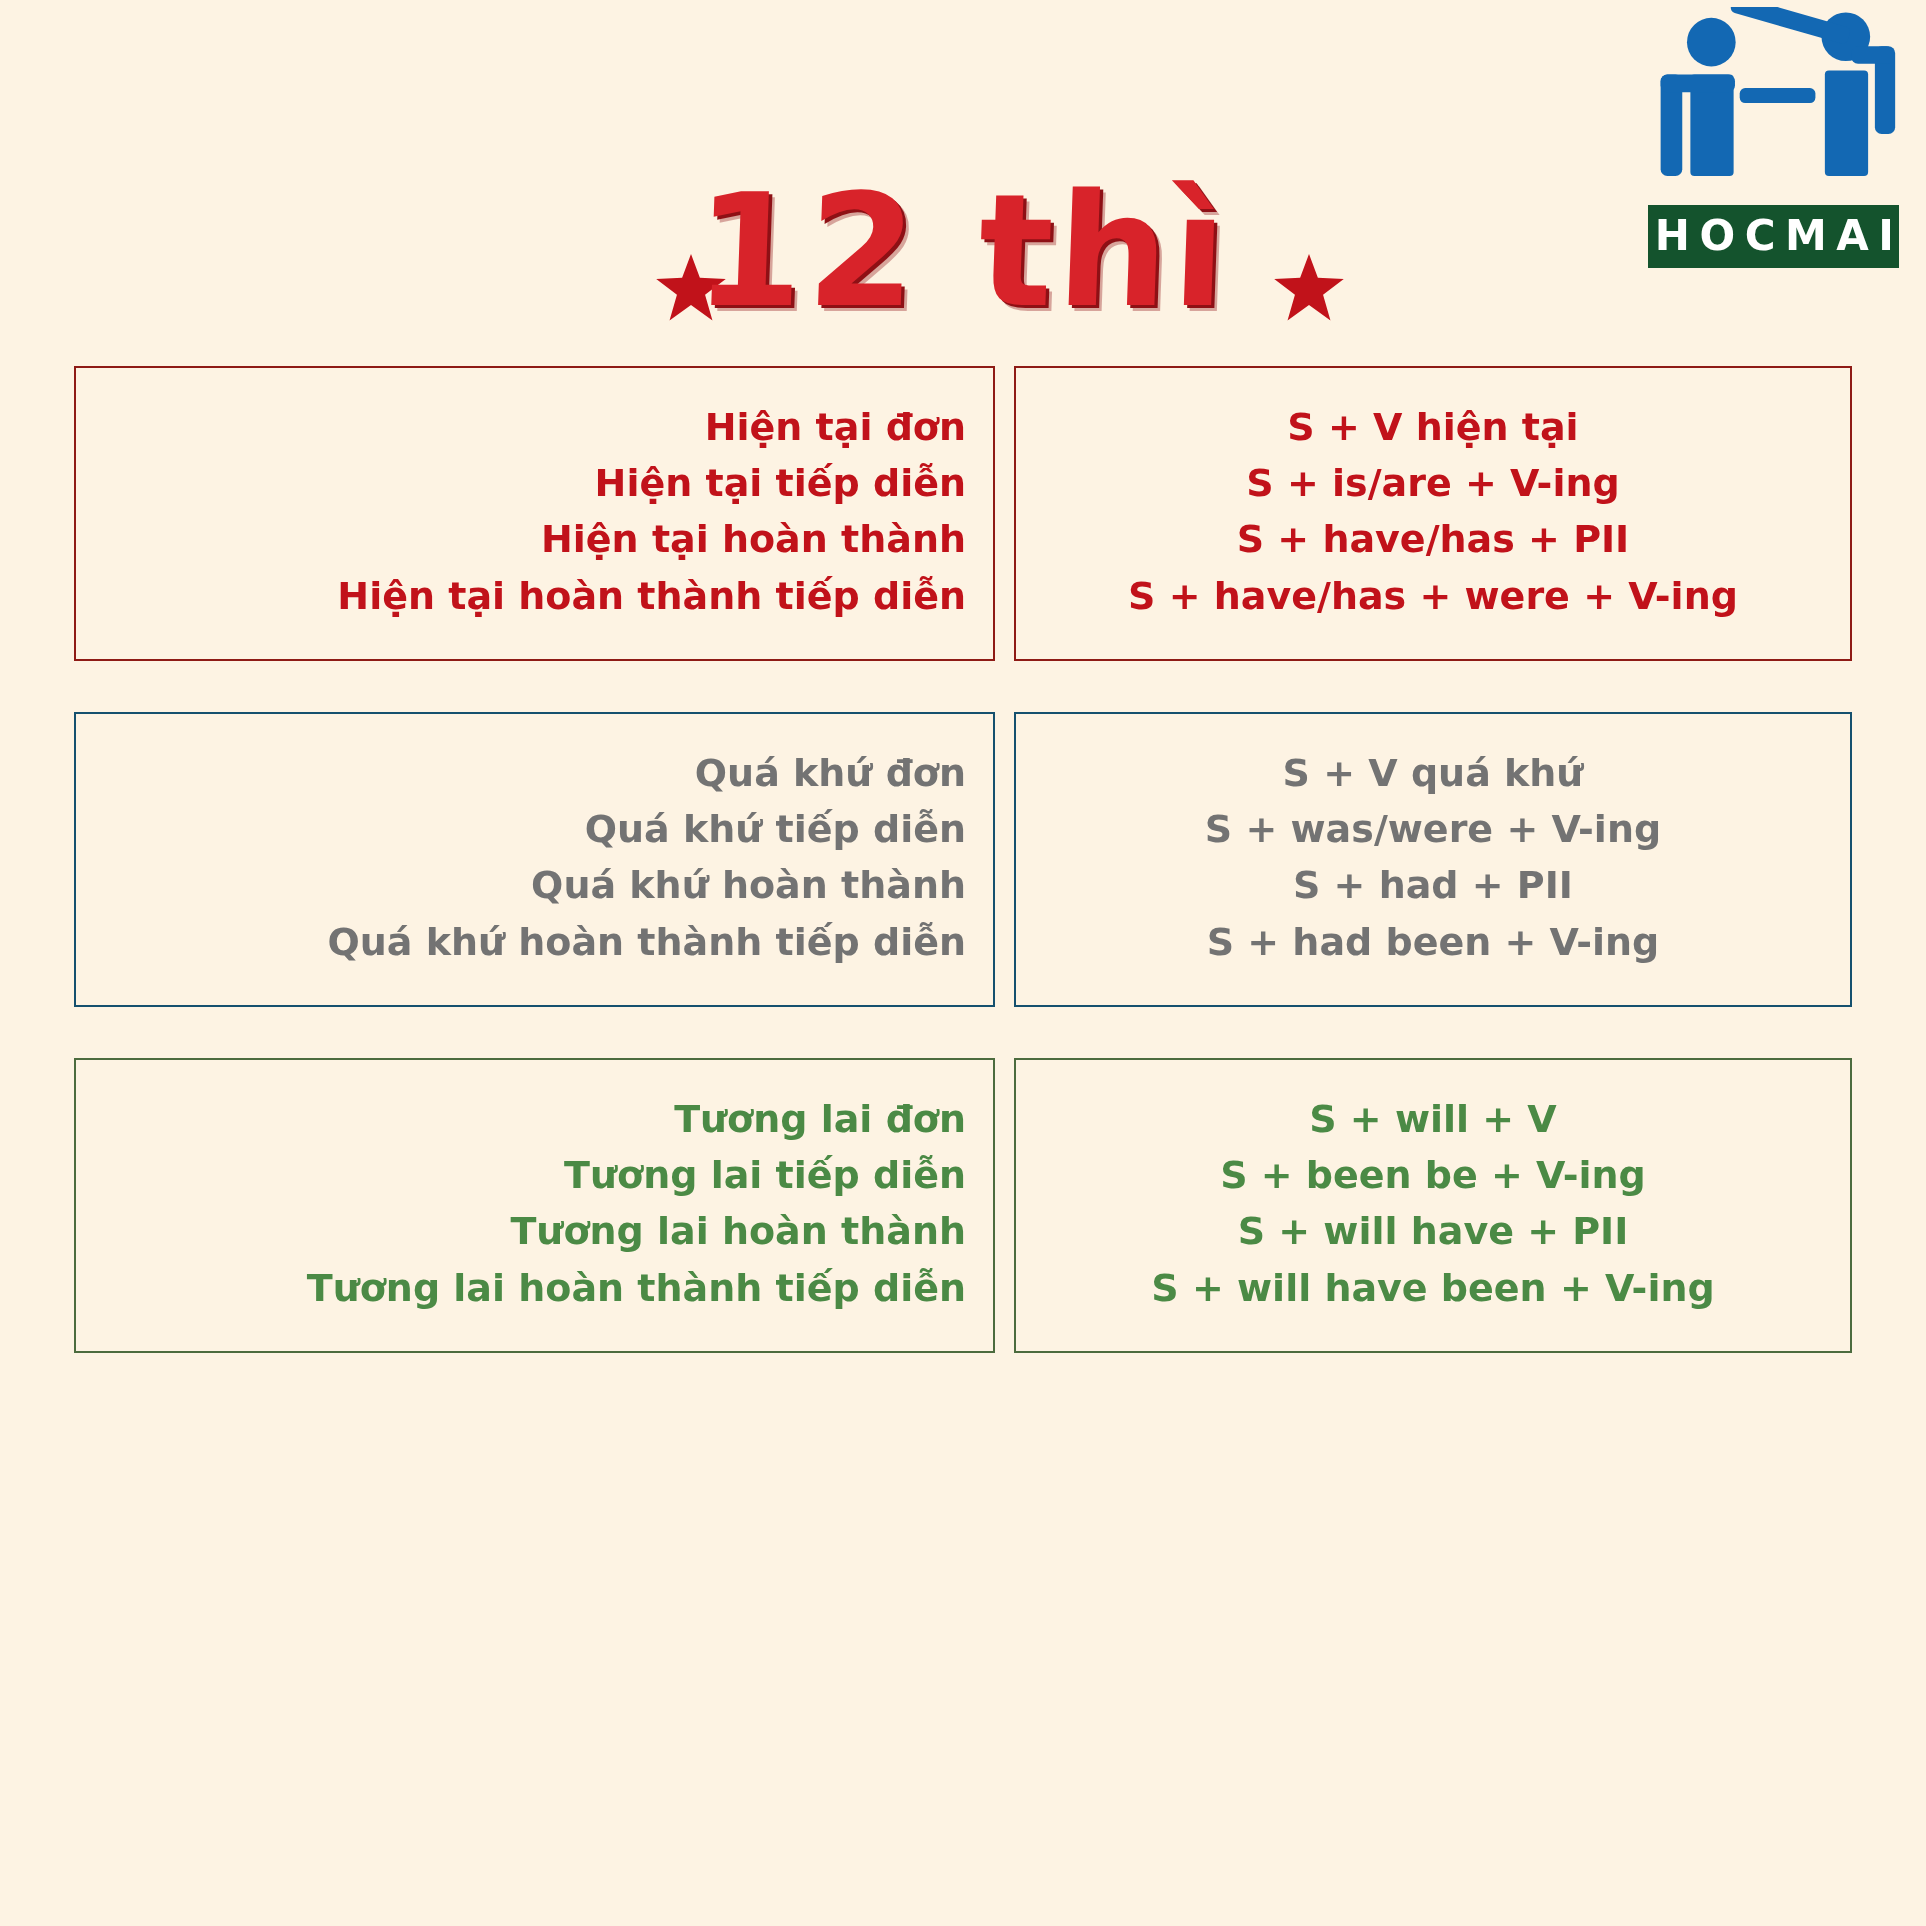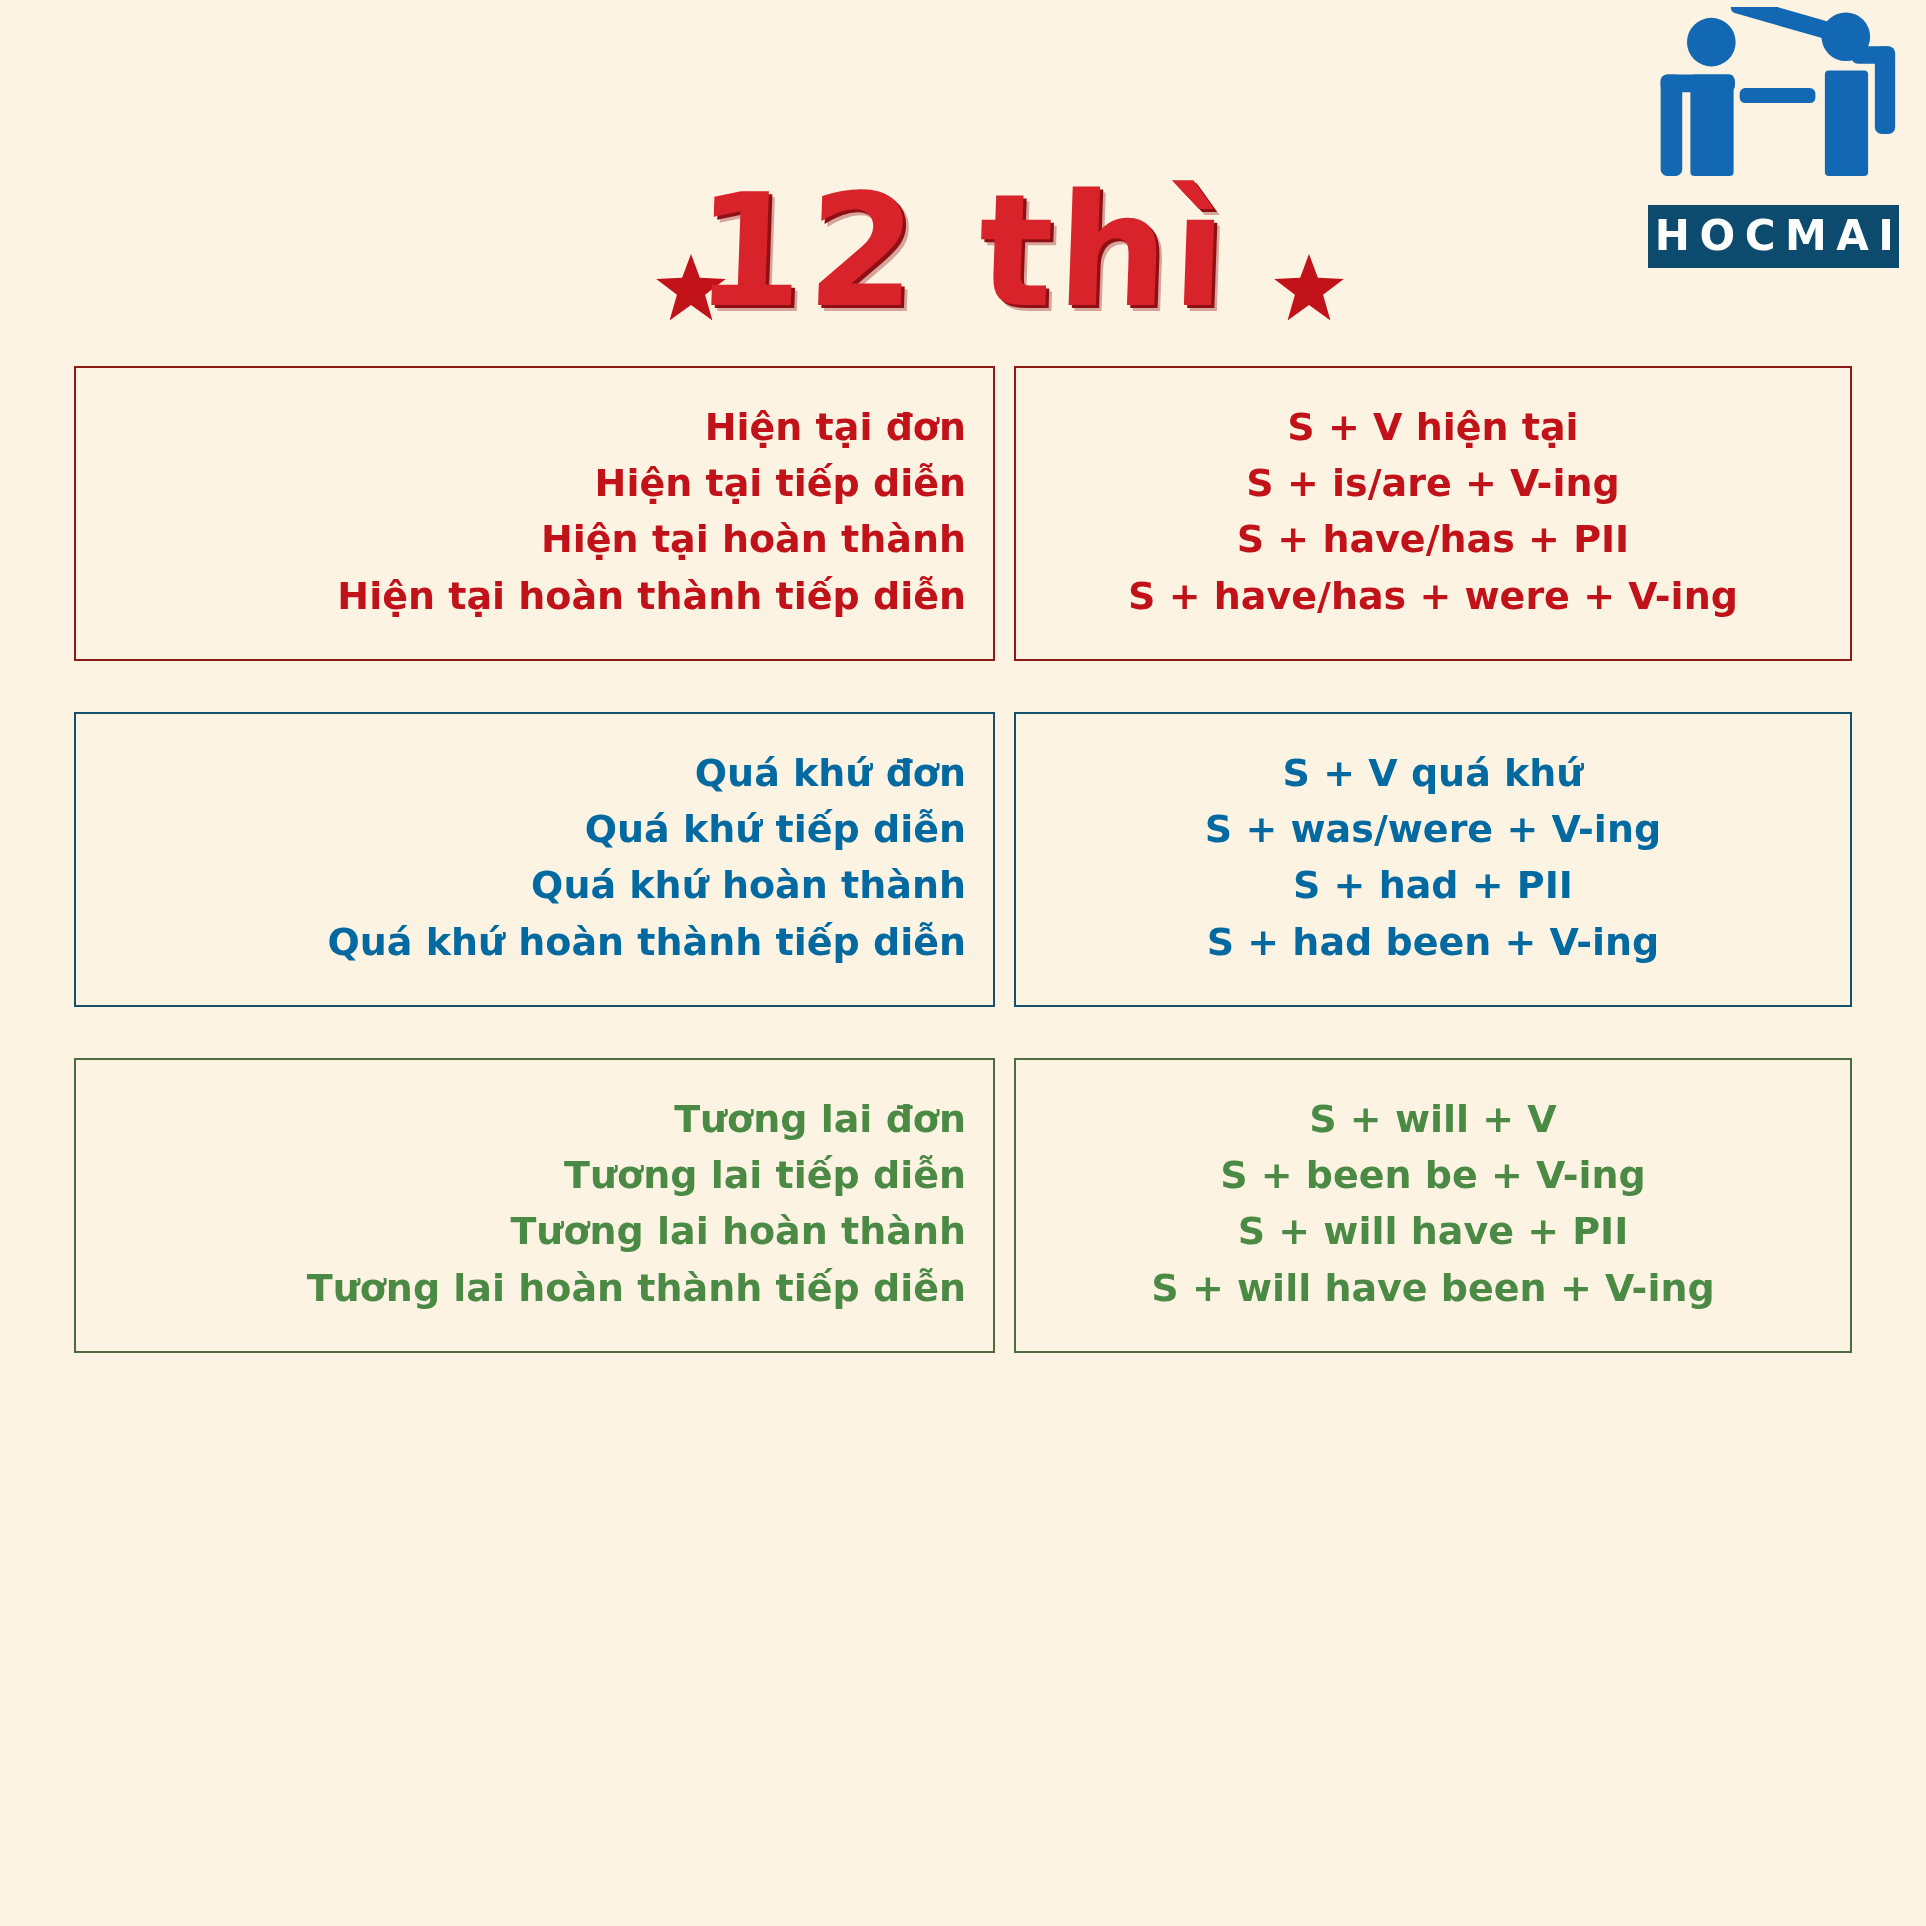--- a/index.html
+++ b/index.html
@@ -57,21 +57,21 @@
   .logo {
     position: absolute;
     right: 27px;
     top: 6.8px;
     width: 251px;
     height: 271px;
   }
   .logo-figures { width: 251px; height: 196px; display:block; }
   .logo-badge {
     margin-top: 2.7px;
-    background: #0c4a6e;
+    background: #14532d;
     color: #ffffff;
     font-size: 42px;
     font-weight: 800;
     letter-spacing: 9.5px;
     text-align: center;
     padding: 5.4px 0 8.1px 6.8px;
     font-family: "DejaVu Sans", "Liberation Sans", sans-serif;
   }
 
   
@@ -108,21 +108,21 @@
     white-space: nowrap;
     font-family: "DejaVu Sans", "Liberation Sans", sans-serif;
   }
   .panel-right .row-text { font-weight: 800; }
 
   
   .theme-present .panel { border-color: #8e1a15; }
   .theme-present .row-text { color: #c1121a; }
 
   .theme-past .panel { border-color: #15506e; }
-  .theme-past .row-text { color: #0369a1; }
+  .theme-past .row-text { color: #737373; }
 
   .theme-future .panel { border-color: #4c6b3e; }
   .theme-future .row-text { color: #4b8a45; }
 </style>
 </head>
 <body>
 
 <div class="header">
 
   <div class="title-wrap">

